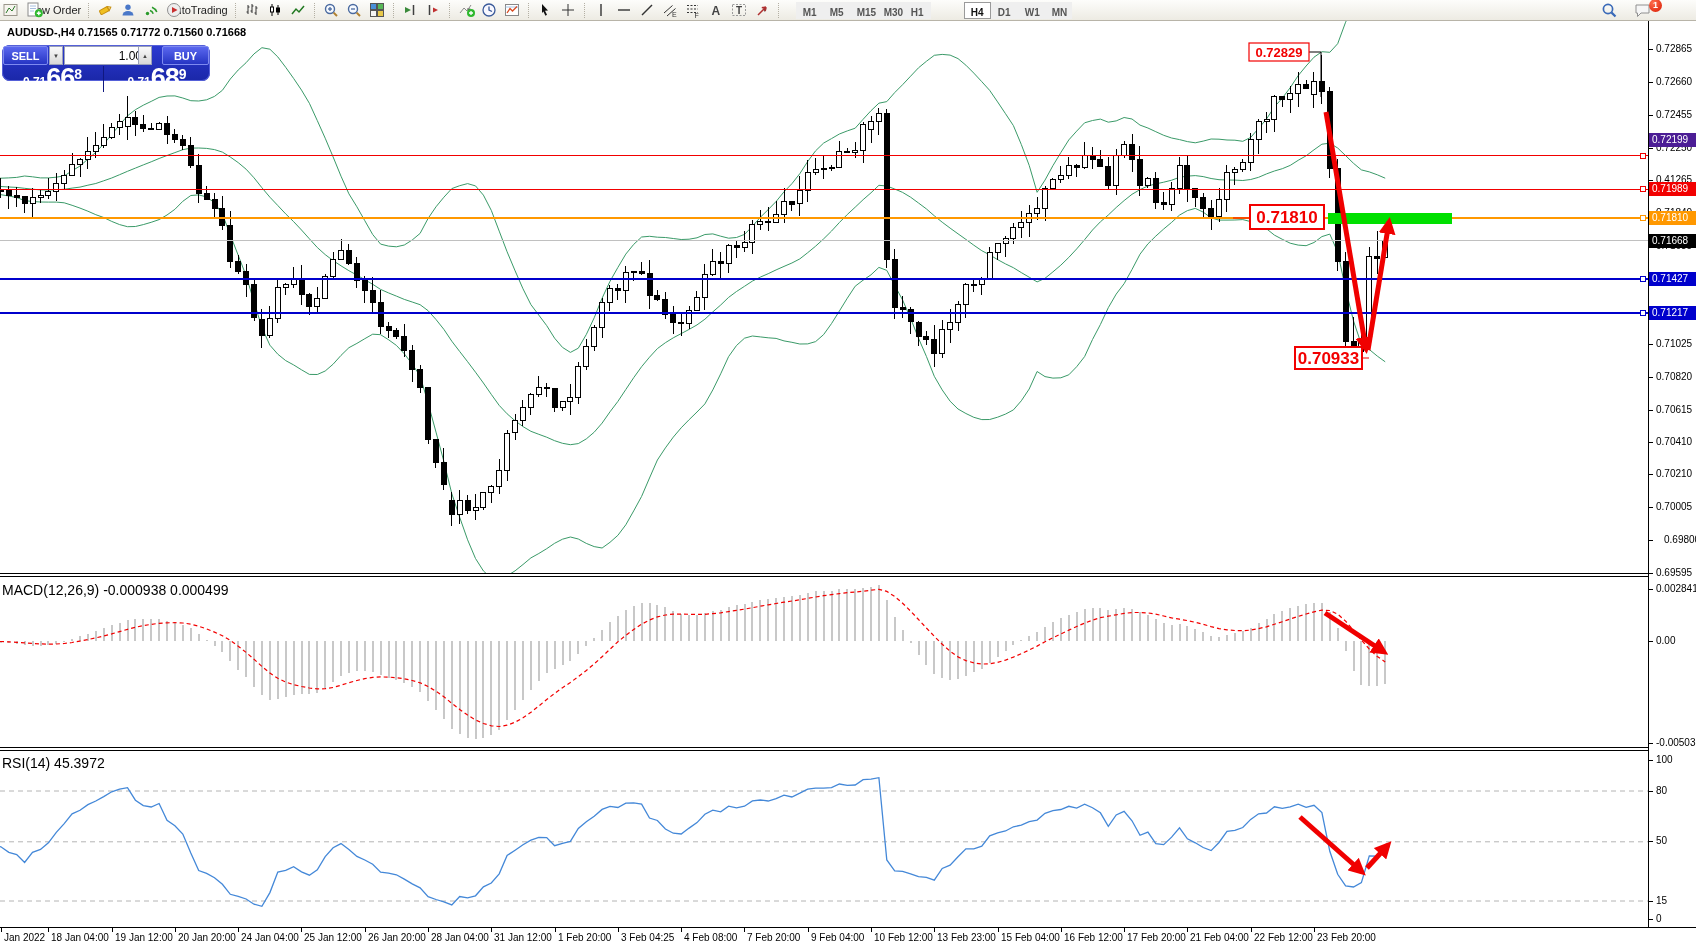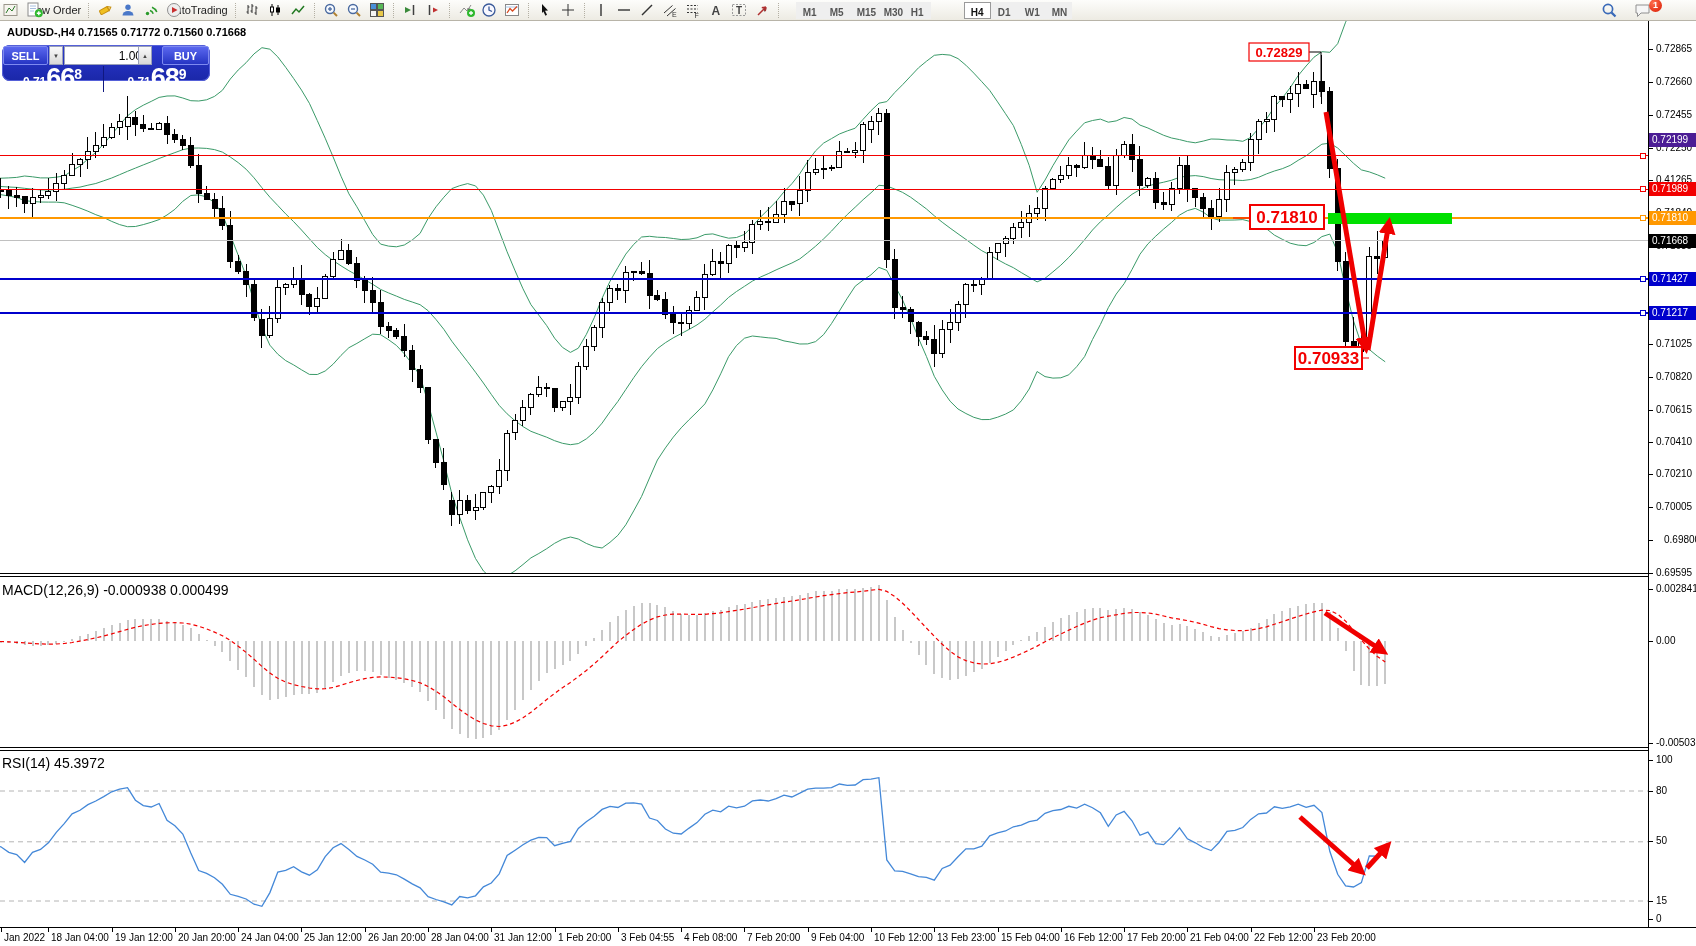--- a/index.html
+++ b/index.html
@@ -397,21 +397,21 @@
         <div class="tlabel" style="left: 304px;">25 Jan 12:00</div>
         <div class="ttick" style="left: 365px;"></div>
         <div class="tlabel" style="left: 368px;">26 Jan 20:00</div>
         <div class="ttick" style="left: 428px;"></div>
         <div class="tlabel" style="left: 431px;">28 Jan 04:00</div>
         <div class="ttick" style="left: 491px;"></div>
         <div class="tlabel" style="left: 494px;">31 Jan 12:00</div>
         <div class="ttick" style="left: 555px;"></div>
         <div class="tlabel" style="left: 558px;">1 Feb 20:00</div>
         <div class="ttick" style="left: 618px;"></div>
-        <div class="tlabel" style="left: 621px;">3 Feb 04:55</div>
+        <div class="tlabel" style="left: 621px;">3 Feb 04:25</div>
         <div class="ttick" style="left: 681px;"></div>
         <div class="tlabel" style="left: 684px;">4 Feb 08:00</div>
         <div class="ttick" style="left: 744px;"></div>
         <div class="tlabel" style="left: 747px;">7 Feb 20:00</div>
         <div class="ttick" style="left: 808px;"></div>
         <div class="tlabel" style="left: 811px;">9 Feb 04:00</div>
         <div class="ttick" style="left: 871px;"></div>
         <div class="tlabel" style="left: 874px;">10 Feb 12:00</div>
         <div class="ttick" style="left: 934px;"></div>
         <div class="tlabel" style="left: 937px;">13 Feb 23:00</div>

